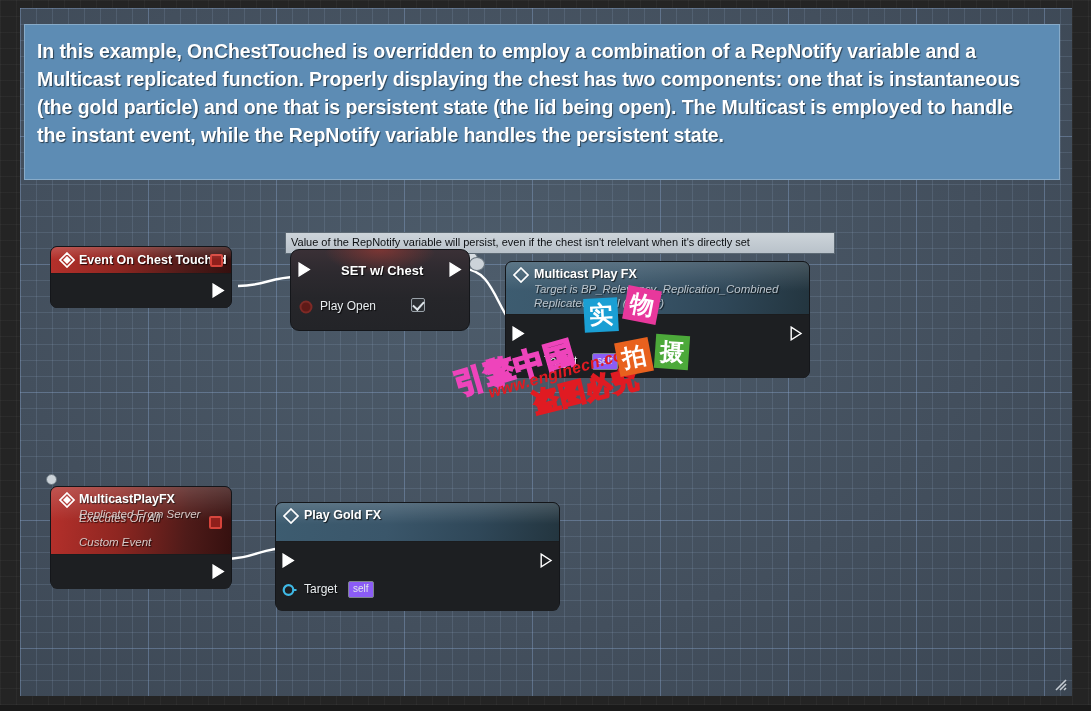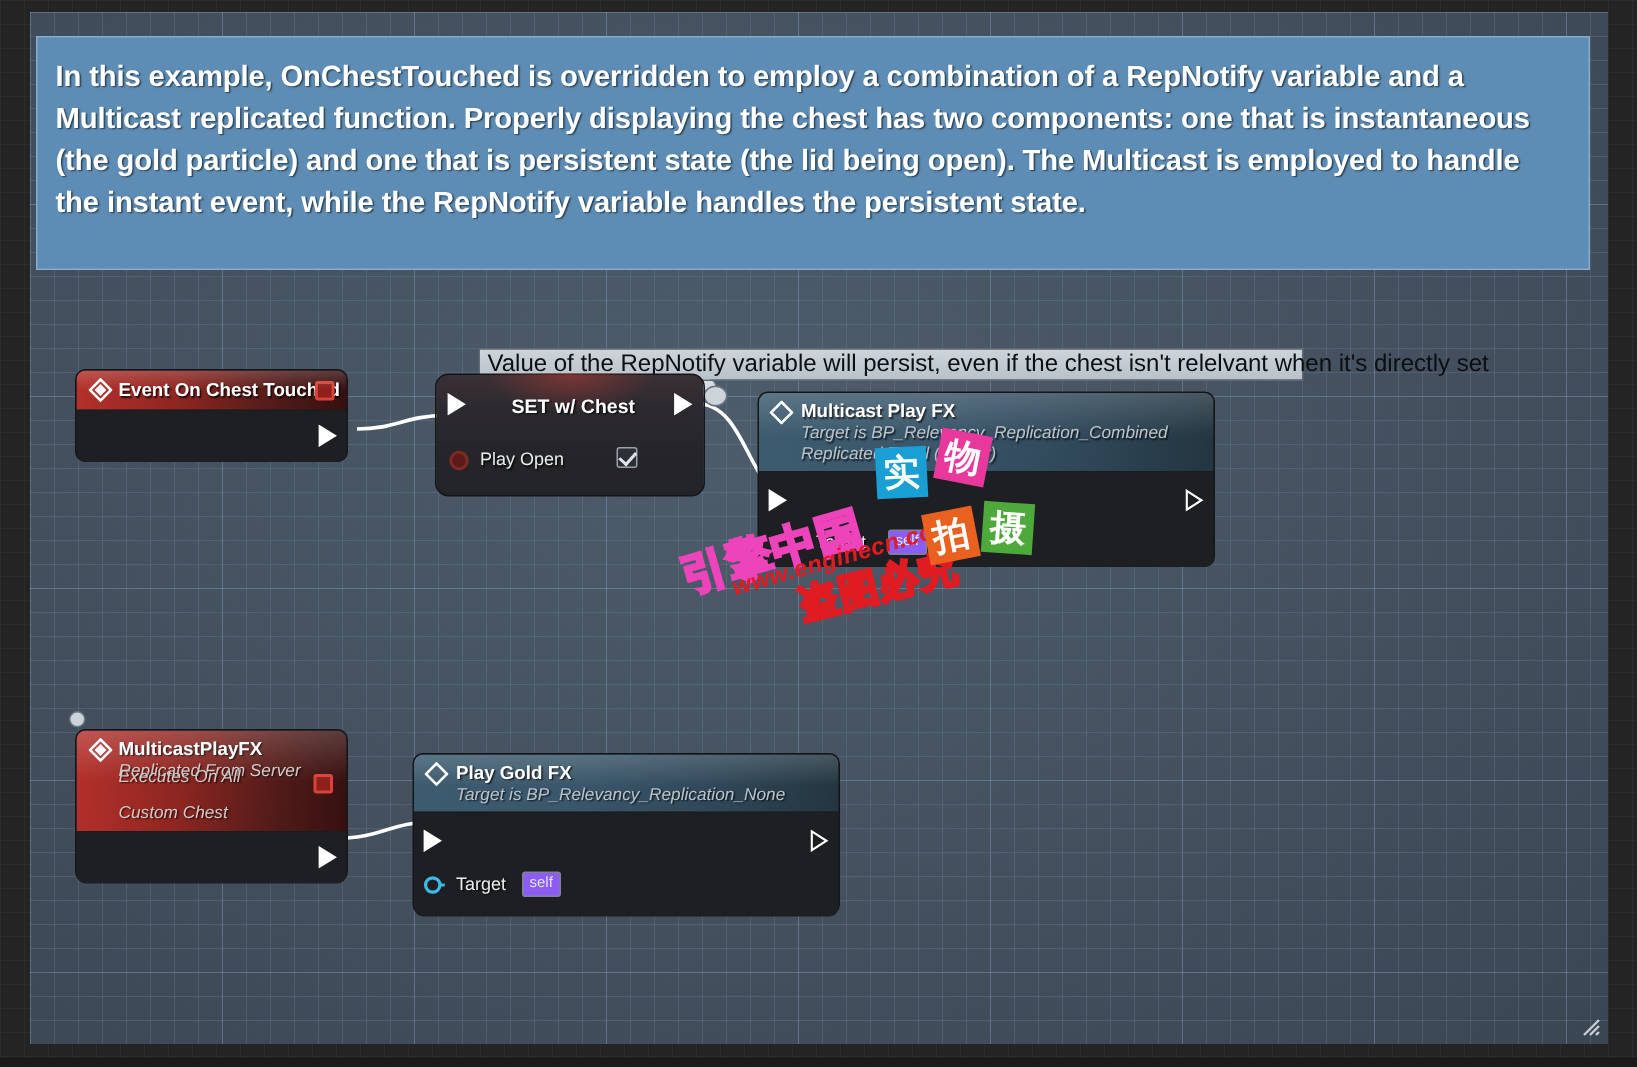--- a/index.html
+++ b/index.html
@@ -143,24 +143,23 @@
   .check::after{
     content:"";position:absolute;left:3px;top:0px;width:5px;height:9px;
     border:solid #dfe5ea;border-width:0 2px 2px 0;transform:rotate(42deg);
   }
 
   
   .bubble{
     position:absolute;
     background:linear-gradient(to bottom,#cdd4da 0%,#b9c2ca 100%);
     border:1px solid #5d6a75;
-    color:#0c0f12;font-size:16px;line-height:15px;
+    color:#0c0f12;font-size:11px;line-height:15px;
     padding:2px 5px 3px 5px;white-space:nowrap;
     box-sizing:border-box;
-    margin-left:34px;
   }
 
   
   #wires{position:absolute;left:0;top:0;width:1052px;height:688px;pointer-events:none;}
 
   
   .wm{position:absolute;pointer-events:none;font-weight:bold;}
   .wm-cn{
     font-size:30px;color:transparent;
     -webkit-text-stroke:2.2px #ee44bb;
@@ -294,42 +293,41 @@
       <div class="node-head" style="height:68px;">
         <div class="diamond" style="left:8px;top:5px;">
           <svg width="16" height="16" viewBox="0 0 16 16">
             <path d="M8 1 L15 8 L8 15 L1 8 Z" fill="none" stroke="#ffffff" stroke-width="1.7"></path>
             <path d="M8 4 L12 8 L8 12 L4 8 Z" fill="#ffffff"></path>
           </svg>
         </div>
         <div class="node-title" style="position:absolute;left:28px;top:5px;">MulticastPlayFX</div>
         <div class="node-sub red" style="position:absolute;left:28px;top:20px;">Replicated From Server</div>
         <div class="node-sub red" style="position:absolute;left:28px;top:24px;">Executes On All</div>
-        <div class="node-sub red" style="position:absolute;left:28px;top:48px;">Custom Chest</div>
+        <div class="node-sub red" style="position:absolute;left:28px;top:48px;">Custom Event</div>
         <div class="sqpin" style="right:9px;top:29px;"></div>
       </div>
       <div class="node-body" style="height:34px;">
         <div class="exec" style="right:6px;top:9px;">
           <svg width="13" height="15" viewBox="0 0 13 15">
             <path d="M1 1 L11.5 7.5 L1 14 Z" fill="#ffffff" stroke="#ffffff" stroke-width="1.2"></path>
           </svg>
         </div>
       </div>
     </div>
 
     <div class="node node-func" style="left:255px;top:494px;width:285px;height:108px;">
       <div class="shadow"></div>
       <div class="node-head" style="height:39px;">
         <div class="diamond" style="left:7px;top:5px;">
           <svg width="16" height="16" viewBox="0 0 16 16">
             <path d="M8 1 L15 8 L8 15 L1 8 Z" fill="none" stroke="#ffffff" stroke-width="1.7"></path>
           </svg>
         </div>
         <div class="node-title" style="position:absolute;left:28px;top:5px;">Play Gold FX</div>
-        <div class="node-sub" style="position:absolute;left:28px;top:20px;">Target is BP_Relevancy_Replication_None</div>
       </div>
       <div class="node-body" style="height:69px;">
         <div class="exec" style="left:6px;top:11px;">
           <svg width="13" height="15" viewBox="0 0 13 15">
             <path d="M1 1 L11.5 7.5 L1 14 Z" fill="#ffffff" stroke="#ffffff" stroke-width="1.2"></path>
           </svg>
         </div>
         <div class="exec" style="right:6px;top:11px;">
           <svg width="13" height="15" viewBox="0 0 13 15">
             <path d="M1.2 1.2 L11 7.5 L1.2 13.8 Z" fill="none" stroke="#ffffff" stroke-width="1.4"></path>

